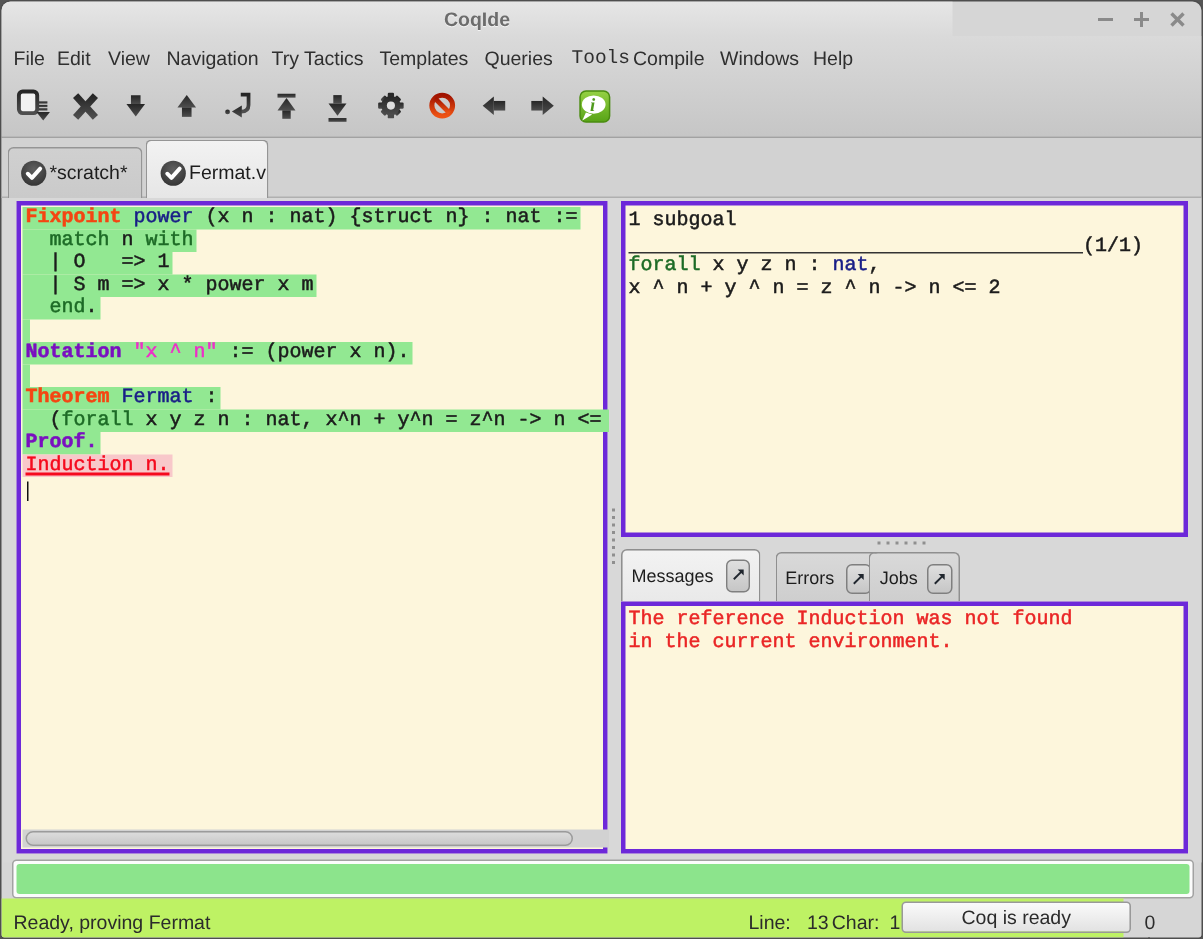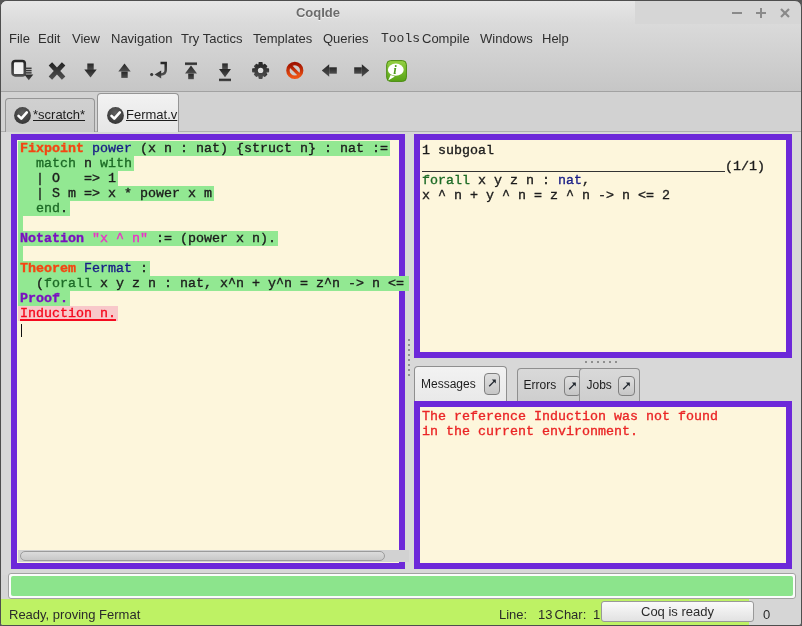--- a/index.html
+++ b/index.html
@@ -21,26 +21,26 @@
 #toolbar { position:absolute; left:0; top:50px; width:800px; height:40px; }
 .tbtn { position:absolute; top:8px; width:26px; height:26px; }
 #tbsep { position:absolute; left:0; top:90px; width:800px; height:1px; background:#a2a2a2; }
 
 #tabstrip { position:absolute; left:0; top:91px; width:800px; height:40px;
   background:#d2d2d2; border-bottom:1px solid #b0b0b0; }
 .dtab { position:absolute; border:1px solid #959595; border-bottom:none;
   border-radius:4px 4px 0 0; }
 #tab1 { left:4px; top:6px; width:90px; height:34px; background:linear-gradient(#d0d0d0,#cacaca); }
 #tab2 { left:96px; top:1px; width:82px; height:39px; background:linear-gradient(#f2f2f2,#e6e6e6); }
-.tlabel { position:absolute; left:28px; top:12.5px; font-size:13px; color:#1d1d1d;text-decoration:underline; }
+.tlabel { position:absolute; left:28px; top:12.5px; font-size:13px; color:#1d1d1d; }
 .ticon { position:absolute; left:7.5px; top:12px; }
 #tab1 .ticon { top:7px; left:7px; } #tab1 .tlabel { top:7.5px; left:27px; }
 
 #mainbg { position:absolute; left:1px; top:131px; width:800px; height:443px; background:#d8d8d8; }
-.frame { position:absolute; border:6px solid #6d28d9; background:#fdf6dc; }
+.frame { position:absolute; border:3px solid #6d28d9; background:#fdf6dc; }
 #edframe { left:10px; top:133px; width:394px; height:435px; }
 #goalframe { left:413px; top:133px; width:378px; height:224px; }
 #msgframe { left:413px; top:400px; width:378px; height:168px; }
 
 #editor { position:absolute; left:0; top:0; width:392px; height:421px; overflow:hidden;
   font-family:"Liberation Mono", monospace; font-size:13.33px; line-height:15px; -webkit-text-stroke:0.35px; }
 .ln { position:absolute; left:1px; height:15px; white-space:pre; color:#1c1c1c; }
 .hl { background:#92e892; display:inline-block; height:15px; padding:0 2px; }
 .hlpink { background:#f8c8ca; display:inline-block; height:15px; padding:0 2px; }
 .kw1 { color:#f54512; font-weight:bold; }   

